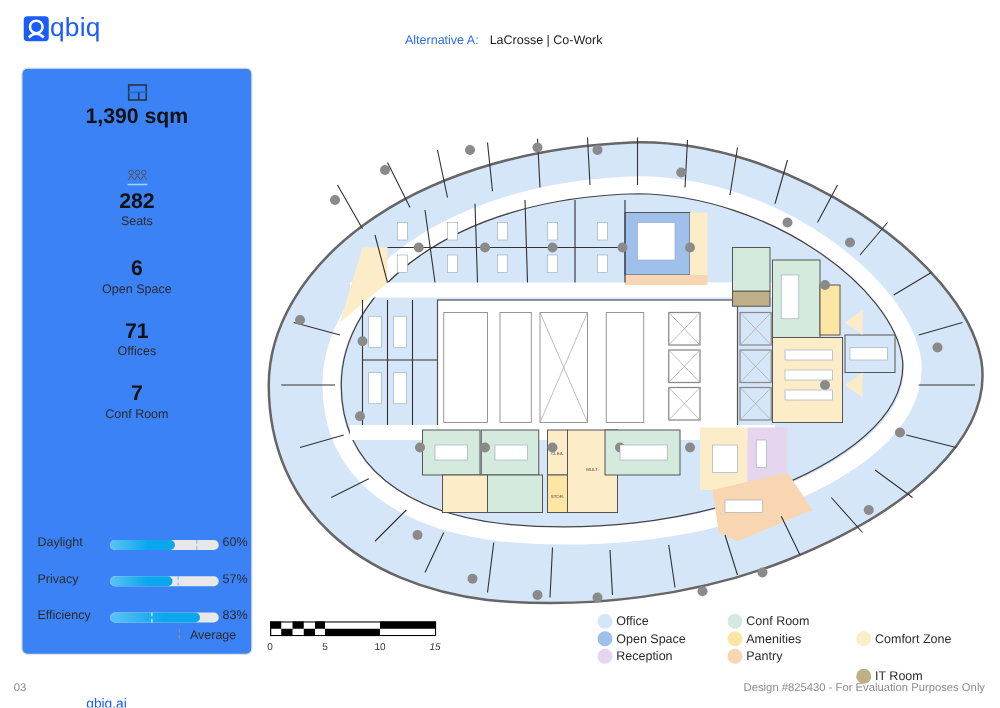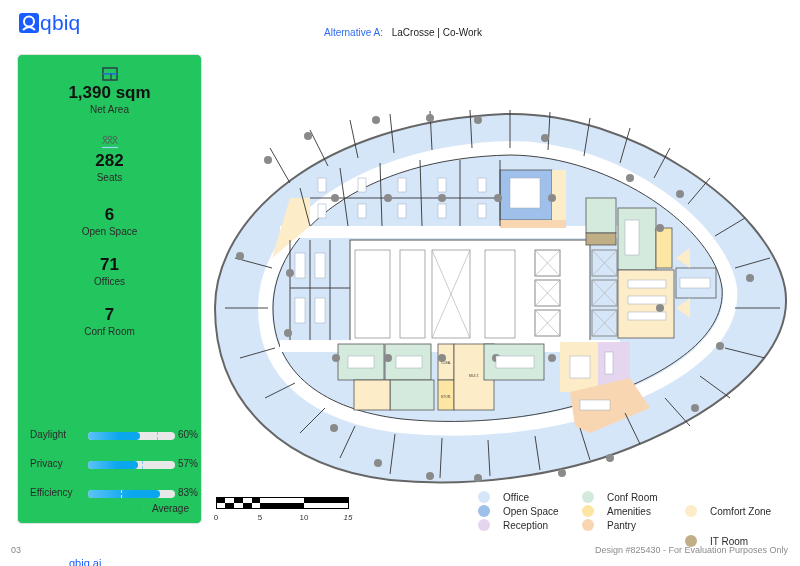--- a/index.html
+++ b/index.html
@@ -8,21 +8,21 @@
 
   .logo { position: absolute; left: 19px; top: 13px; display: flex; align-items: center; gap: 1px; }
   .logo-box { width: 20px; height: 20px; background: #1a5cff; border-radius: 3px; position: relative; }
   .logo-box svg { position: absolute; left: 0; top: 0; }
   .logo-text { font-size: 21px; color: #1a5cff; font-weight: 400; letter-spacing: 0.2px; line-height: 20px; }
 
   .header-title { position: absolute; left: 324px; top: 27px; font-size: 10px; white-space: nowrap; }
   .header-title .alt { color: #2f6bf0; margin-right: 6px; }
   .header-title .name { color: #1b1b1b; }
 
-  .panel { position: absolute; left: 17px; top: 54px; width: 185px; height: 470px; border: 1px solid #e2e2e2; border-radius: 5px; background: #22c55e; }
+  .panel { position: absolute; left: 17px; top: 54px; width: 185px; height: 470px; border: 1px solid #e2e2e2; border-radius: 5px; background: #3b82f6; }
   .stat { position: absolute; left: 0; width: 100%; text-align: center; }
   .stat .value { font-size: 17px; font-weight: 700; color: #111; line-height: 20px; }
   .stat .label { font-size: 10px; color: #2b2b2b; line-height: 13px; }
   .stat-icon { display: block; margin: 0 auto 2px auto; }
 
   .bars { position: absolute; left: 0; top: 370px; width: 100%; }
   .bar-row { position: absolute; left: 12px; width: 160px; height: 14px; }
   .bar-row .blabel { position: absolute; left: 0; top: 0; font-size: 10px; color: #2b2b2b; }
   .bar-track { position: absolute; left: 58px; top: 3px; width: 87px; height: 8px; border-radius: 4px; background: #e8e8e8; }
   .bar-fill { position: absolute; left: 0; top: 0; height: 8px; border-radius: 4px; background: linear-gradient(90deg, #5cc3f5 0%, #0aa6ee 60%, #0aa6ee 100%); }
@@ -31,21 +31,21 @@
   .avg-legend { position: absolute; right: 12px; top: 78px; font-size: 10px; color: #2b2b2b; display: flex; align-items: flex-start; gap: 8px; }
   .avg-legend .tick { width: 1px; height: 8px; border-left: 1px dashed #8d8d8d; }
 
   .plan { position: absolute; left: 210px; top: 108px; width: 580px; height: 382px; }
 
   .scale { position: absolute; left: 216px; top: 497px; }
   .scale-nums { position: absolute; left: 216px; top: 513px; width: 140px; height: 12px; font-size: 8px; color: #333; }
   .scale-nums span { position: absolute; top: 0; transform: translateX(-50%); }
 
   .legend { position: absolute; left: 478px; top: 491px; width: 300px; }
-  .legend-item { position: absolute; display: flex; align-items: center; gap: 13px; font-size: 10px; color: #2b2b2b; white-space: nowrap; }
+  .legend-item { position: absolute; display: flex; align-items: center; gap: 3px; font-size: 10px; color: #2b2b2b; white-space: nowrap; }
   .legend-dot { width: 12px; height: 12px; border-radius: 50%; }
 
   .footer-left { position: absolute; left: 11px; top: 545px; font-size: 9px; color: #888; }
   .footer-link { position: absolute; left: 33px; top: 557px; font-size: 11px; color: #1a5cff; padding-left: 36px; }
   .footer-right { position: absolute; right: 12px; top: 545px; font-size: 9px; color: #8c8c8c; }
 </style>
 </head>
 <body>
 
 <div class="logo">
@@ -64,21 +64,20 @@
 </div>
 
 <div class="panel">
   <div class="stat" style="top:12px;">
     <svg class="stat-icon" width="16" height="14" viewBox="0 0 16 14">
       <rect x="1" y="1" width="14" height="12" fill="none" stroke="#2b3a4a" stroke-width="1.4"></rect>
       <rect x="1" y="6" width="14" height="1.6" fill="#1e6fd9"></rect>
       <line x1="9" y1="7" x2="9" y2="13" stroke="#2b3a4a" stroke-width="1.3"></line>
     </svg>
     <div class="value">1,390 sqm</div>
-    <div class="label">Net Area</div>
   </div>
   <div class="stat" style="top:80px;">
     <svg class="stat-icon" width="18" height="14" viewBox="0 0 18 14">
       <circle cx="4" cy="3" r="1.8" fill="none" stroke="#555" stroke-width="0.8"></circle>
       <circle cx="9" cy="3" r="1.8" fill="none" stroke="#555" stroke-width="0.8"></circle>
       <circle cx="14" cy="3" r="1.8" fill="none" stroke="#555" stroke-width="0.8"></circle>
       <path d="M1.5 9 L4 5.5 L6.5 9 M6.5 9 L9 5.5 L11.5 9 M11.5 9 L14 5.5 L16.5 9" fill="none" stroke="#555" stroke-width="0.8"></path>
       <line x1="1" y1="12.5" x2="17" y2="12.5" stroke="#9fd4f2" stroke-width="1.2"></line>
     </svg>
     <div class="value">282</div>

